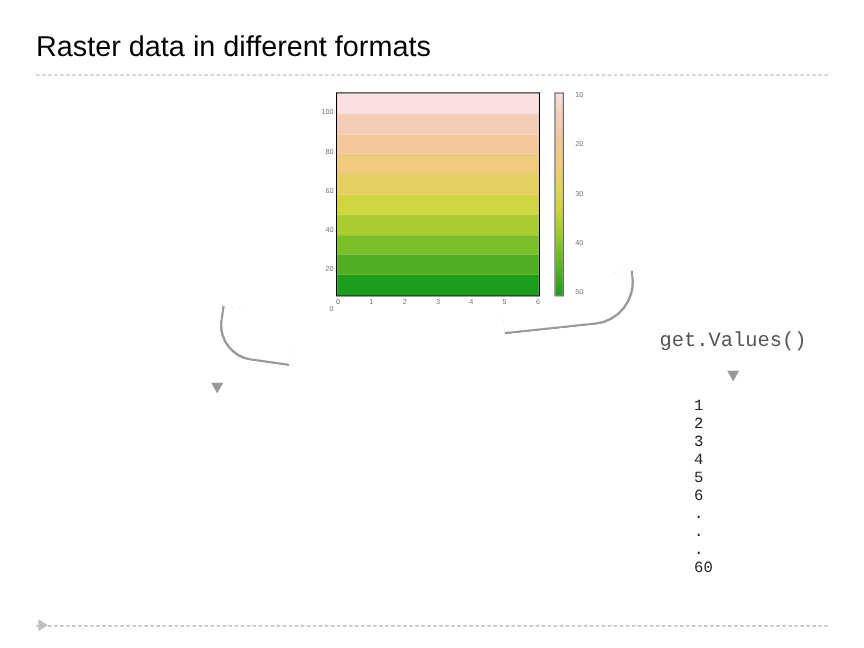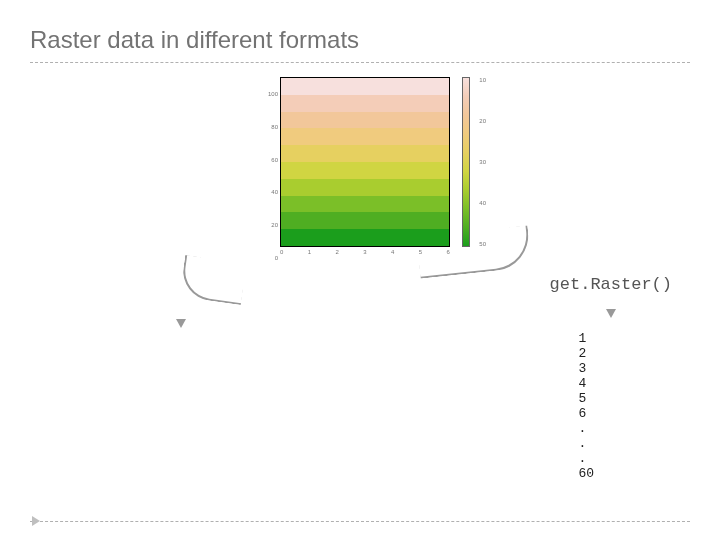--- a/index.html
+++ b/index.html
@@ -8,21 +8,21 @@
     height: 540px;
     background: #fff;
     font-family: Arial, Helvetica, sans-serif;
     color: #333;
     position: relative;
     overflow: hidden;
   }
   .title {
     font-size: 24px;
     font-weight: 400;
-    color: #737373;
+    color: #000000;
     padding: 26px 0 8px 30px;
   }
   .hr-dashed {
     border: none;
     border-top: 1px dashed #b0b0b0;
     margin: 0 30px;
   }
   .hr-bottom {
     position: absolute;
     left: 30px;
@@ -248,21 +248,21 @@
       <span>0</span>
       <span>1</span>
       <span>2</span>
       <span>3</span>
       <span>4</span>
       <span>5</span>
       <span>6</span>
     </div>
   </div>
 
-  <div class="get-values-h">get.Raster()</div>
+  <div class="get-values-h">get.Values()</div>
 
   <div class="arrow-left"></div>
   <div class="arrow-right"></div>
 
   <pre class="vector">1
 2
 3
 4
 5
 6

